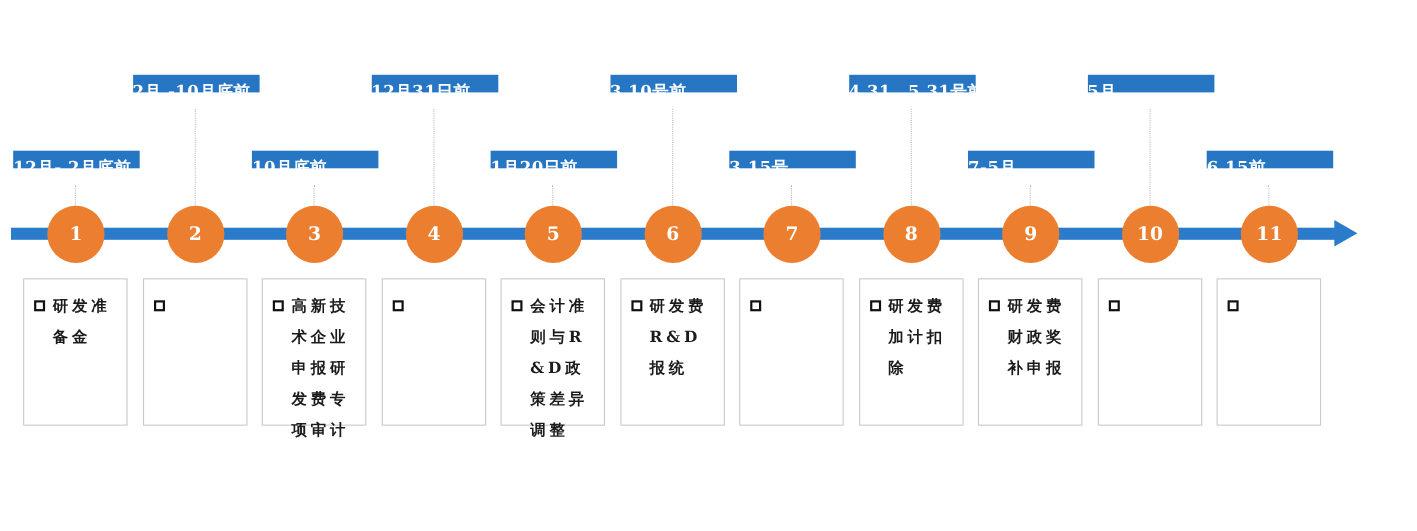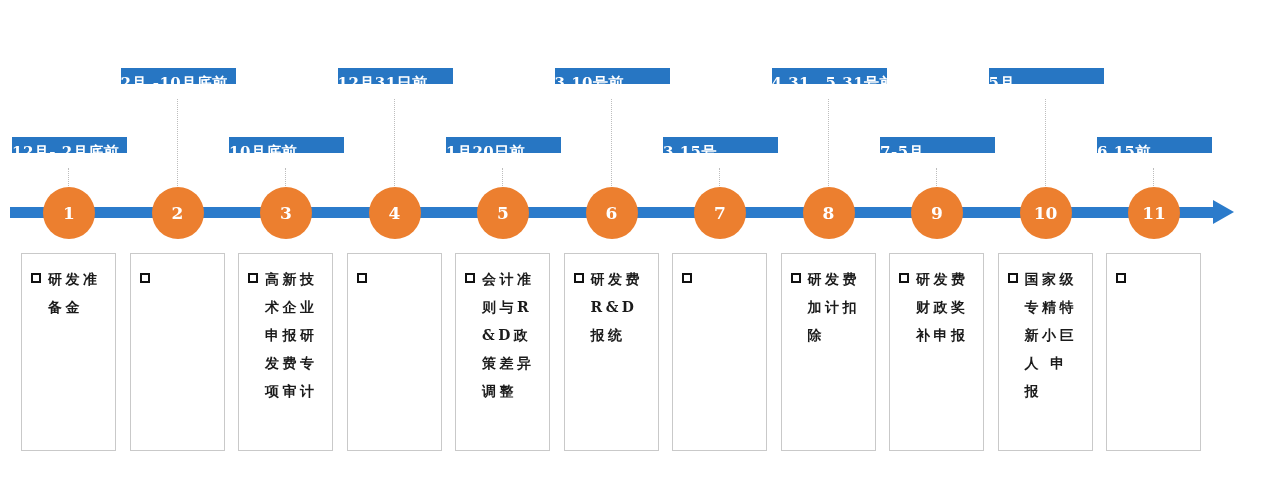--- a/index.html
+++ b/index.html
@@ -89,21 +89,21 @@
     display: flex;
     align-items: center;
     justify-content: center;
     z-index: 2;
   }
   .task-box {
     position: absolute;
     left: -48px;
     top: 253px;
     width: 95px;
-    height: 198px;
+    height: 134px;
     background: #ffffff;
     border: 1px solid var(--card-border);
     padding: 11px 2px 0 9px;
     display: flex;
     align-items: flex-start;
     z-index: 2;
   }
   .chk {
     flex: 0 0 auto;
     width: 10px;
@@ -246,21 +246,20 @@
       <div class="stage high" style="left: 1045.5px;">
     <div class="date-box">
       <span>5月</span>
     </div>
     <div class="connector"></div>
     <div class="circle">
       <span>10</span>
     </div>
     <div class="task-box">
       <span class="chk"></span>
-      <div class="task-text">国家级专精特新小巨人 申报</div>
     </div>
   </div>
       <div class="stage low" style="left: 1154px;">
     <div class="date-box">
       <span>6.15前</span>
     </div>
     <div class="connector"></div>
     <div class="circle">
       <span>11</span>
     </div>

